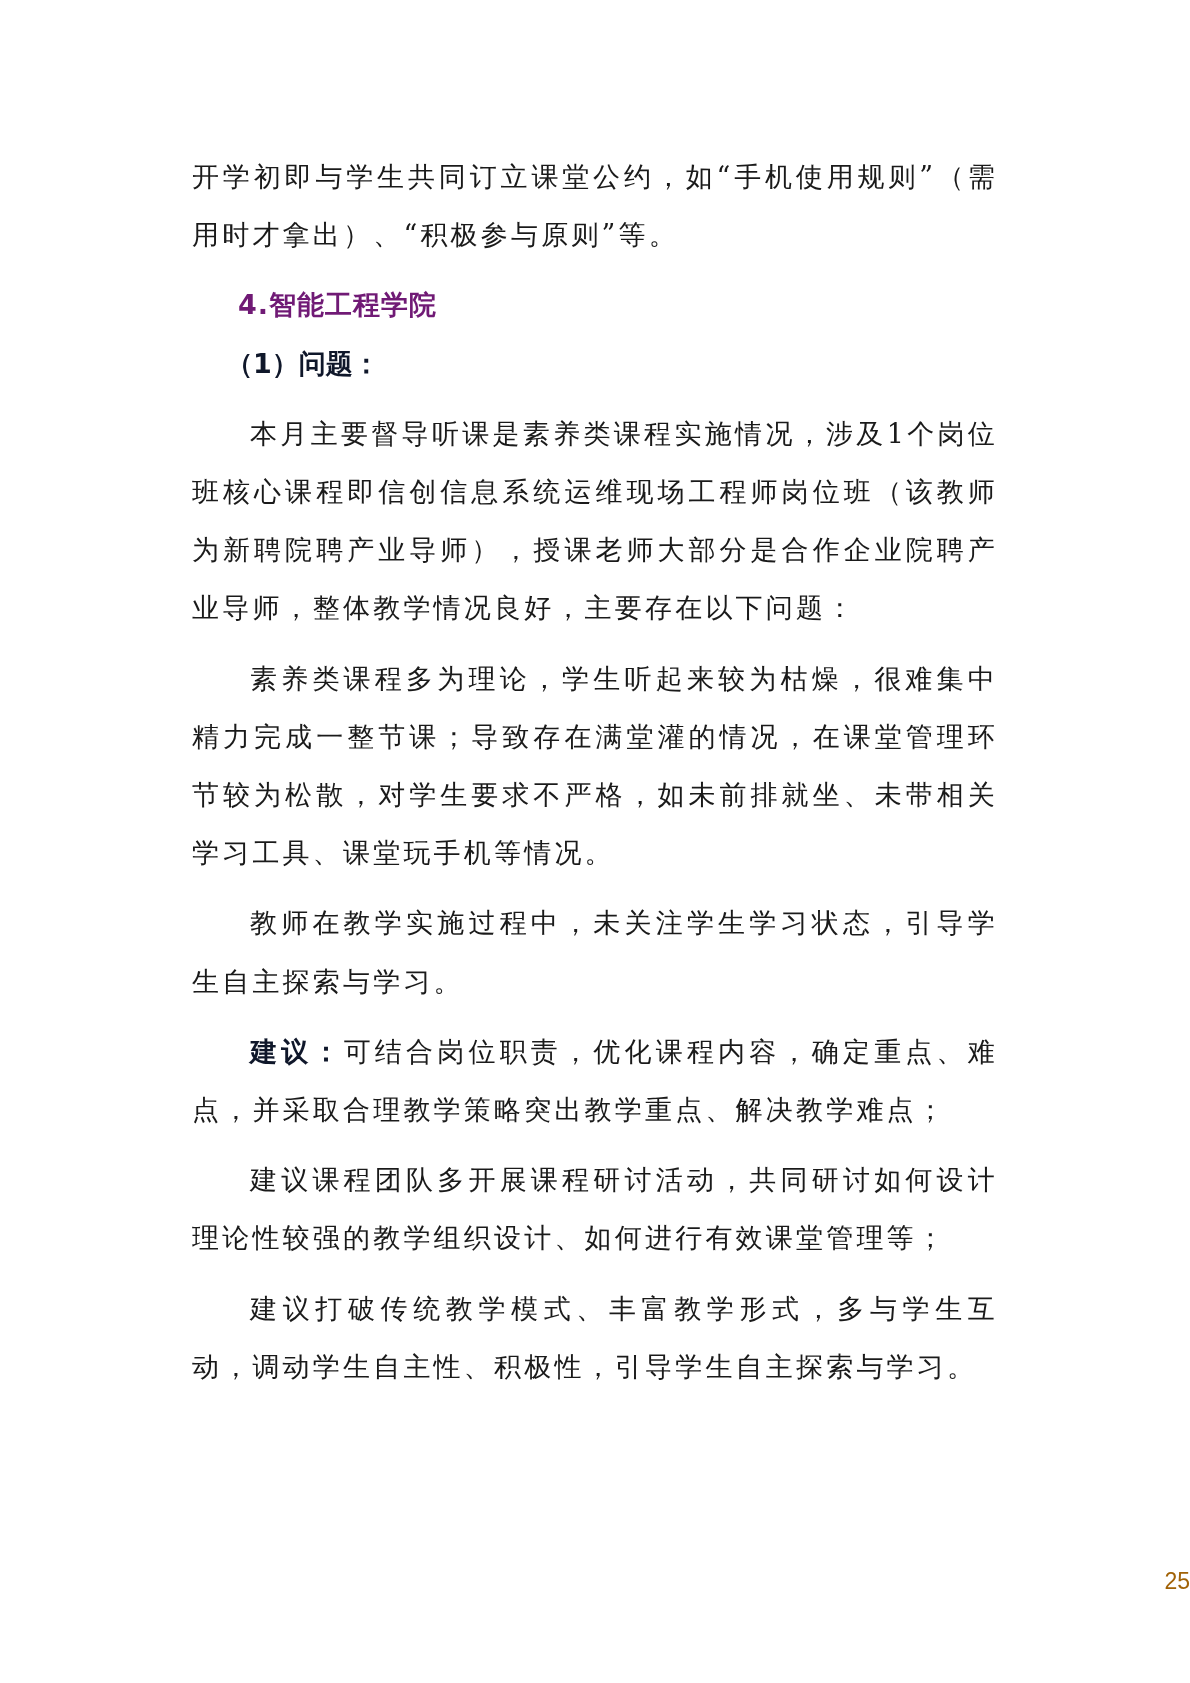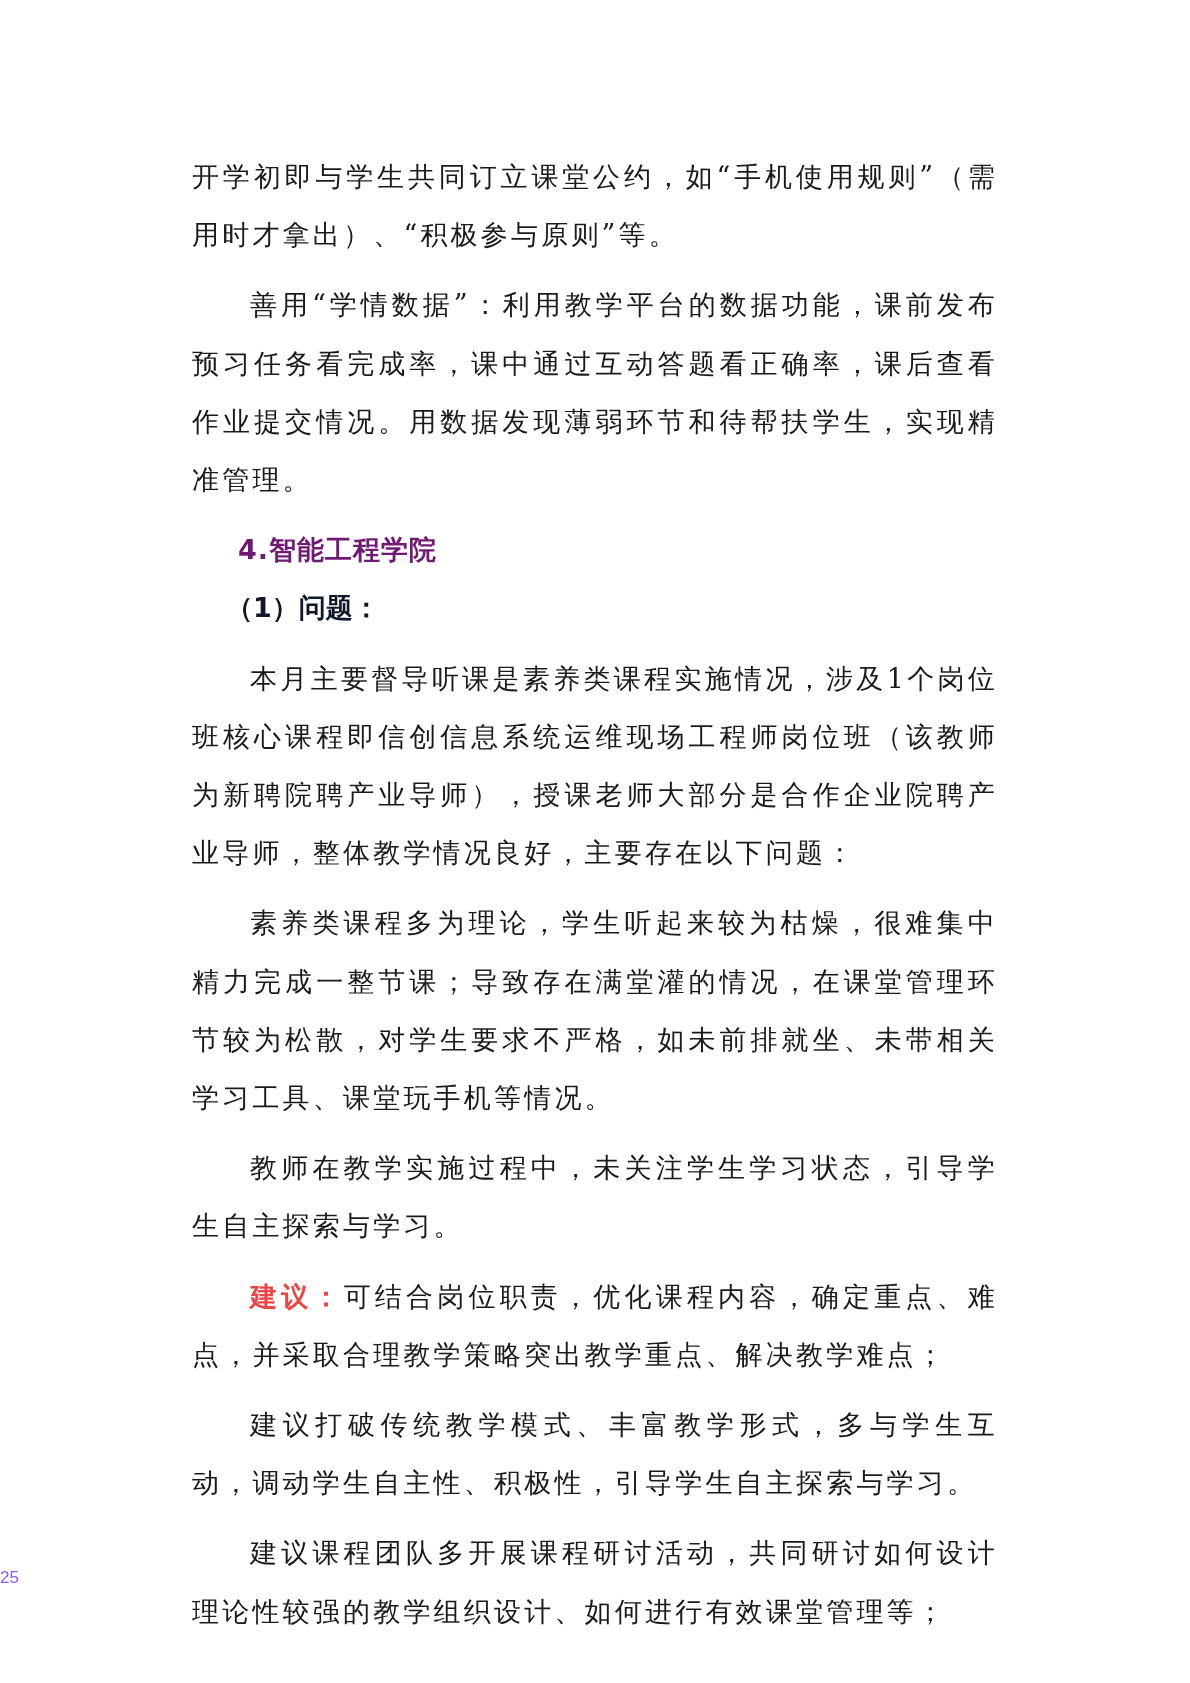--- a/index.html
+++ b/index.html
@@ -28,40 +28,39 @@
   }
   .subheading {
     font-family: "DejaVu Sans", "Liberation Sans", sans-serif;
     font-weight: bold;
     font-size: 27px;
     line-height: 58.2px;
     color: #0f172a;
     margin: 0;
     padding-left: 46px;
   }
-  .bold-lead { font-family: "DejaVu Sans", "Liberation Sans", sans-serif; font-weight: bold; color: #ef4444; }
+  .bold-lead { font-family: "DejaVu Sans", "Liberation Sans", sans-serif; font-weight: bold; color: #0f172a; }
   .page-number {
     position: absolute;
     top: 1568px;
     left: 0; width: 1190px;
-    text-align: left;
+    text-align: right;
     font-family: "Liberation Sans", sans-serif;
-    font-size: 17px;
-    color: #8b5cf6;
+    font-size: 23px;
+    color: #a16207;
   }
 </style>
 </head>
 <body>
 
 <div class="page">
   <p class="p">开学初即与学生共同订立课堂公约，如“手机使用规则”（需用时才拿出）、“积极参与原则”等。</p>
-  <p class="p indent">善用“学情数据”：利用教学平台的数据功能，课前发布预习任务看完成率，课中通过互动答题看正确率，课后查看作业提交情况。用数据发现薄弱环节和待帮扶学生，实现精准管理。</p>
   <p class="heading">4.智能工程学院</p>
   <p class="subheading">（1）问题：</p>
   <p class="p indent">本月主要督导听课是素养类课程实施情况，涉及1个岗位班核心课程即信创信息系统运维现场工程师岗位班（该教师为新聘院聘产业导师），授课老师大部分是合作企业院聘产业导师，整体教学情况良好，主要存在以下问题：</p>
   <p class="p indent">素养类课程多为理论，学生听起来较为枯燥，很难集中精力完成一整节课；导致存在满堂灌的情况，在课堂管理环节较为松散，对学生要求不严格，如未前排就坐、未带相关学习工具、课堂玩手机等情况。</p>
   <p class="p indent">教师在教学实施过程中，未关注学生学习状态，引导学生自主探索与学习。</p>
   <p class="p indent"><span class="bold-lead">建议：</span><span>可结合岗位职责，优化课程内容，确定重点、难点，并采取合理教学策略突出教学重点、解决教学难点；</span></p>
+  <p class="p indent">建议课程团队多开展课程研讨活动，共同研讨如何设计理论性较强的教学组织设计、如何进行有效课堂管理等；</p>
   <p class="p indent">建议打破传统教学模式、丰富教学形式，多与学生互动，调动学生自主性、积极性，引导学生自主探索与学习。</p>
-  <p class="p indent">建议课程团队多开展课程研讨活动，共同研讨如何设计理论性较强的教学组织设计、如何进行有效课堂管理等；</p>
 </div>
 
 <div class="page-number">25</div>
 
 </body></html>

